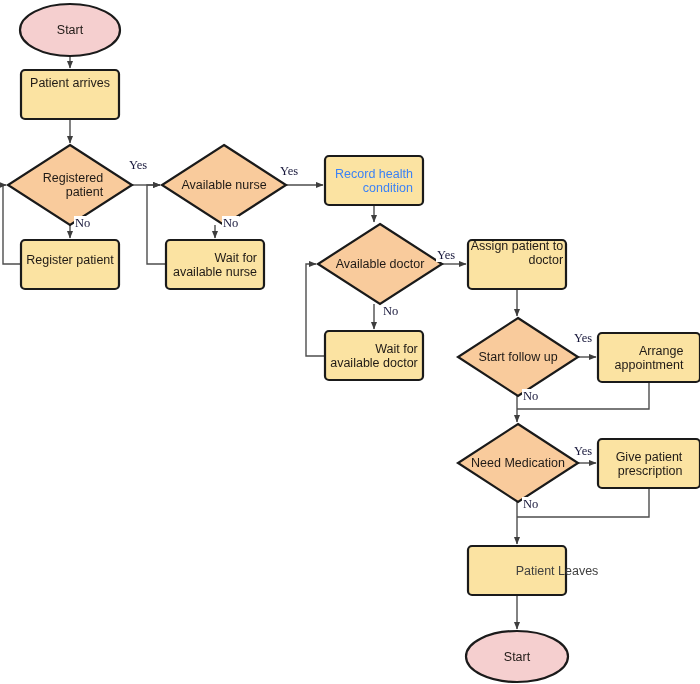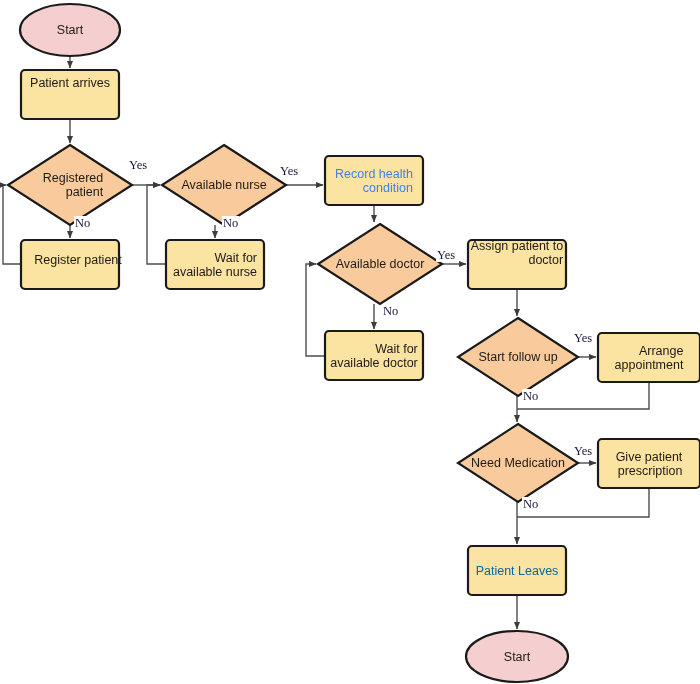--- a/index.html
+++ b/index.html
@@ -98,38 +98,38 @@
         <rect x="598" y="439" width="102" height="49" rx="4" ry="4" fill="#fbe3a2" stroke="#1a1a1a" stroke-width="2.2"></rect>
         <rect x="468" y="546" width="98" height="49" rx="4" ry="4" fill="#fbe3a2" stroke="#1a1a1a" stroke-width="2.2"></rect>
         <ellipse cx="517" cy="656.5" rx="51" ry="25.5" fill="#f5cfcf" stroke="#1a1a1a" stroke-width="2.2"></ellipse>
       </g>
   </svg>
   <div id="label-layer">
       <div class="node-label" style="left: 20px; top: 4px; width: 100px; height: 52px; color: rgb(31, 26, 22);">Start</div>
       <div class="node-label" style="left: 21px; top: 58px; width: 98px; height: 49px; color: rgb(31, 26, 22);">Patient arrives</div>
       <div class="node-label" style="left: 11px; top: 145px; width: 124px; height: 80px; color: rgb(31, 26, 22);">Registered
 patient</div>
-      <div class="node-label" style="left: 29px; top: 240px; width: 98px; height: 39px; color: rgb(31, 26, 22);">Register patient</div>
+      <div class="node-label" style="left: 21px; top: 240px; width: 98px; height: 39px; color: rgb(31, 26, 22);">Register patient</div>
       <div class="node-label" style="left: 162px; top: 145px; width: 124px; height: 80px; color: rgb(31, 26, 22);">Available nurse</div>
       <div class="node-label" style="left: 166px; top: 240px; width: 98px; height: 49px; color: rgb(31, 26, 22);">Wait for
 available nurse</div>
       <div class="node-label" style="left: 325px; top: 156px; width: 98px; height: 49px; color: #3b82f6;">Record health
 condition</div>
       <div class="node-label" style="left: 318px; top: 224px; width: 124px; height: 80px; color: rgb(31, 26, 22);">Available doctor</div>
       <div class="node-label" style="left: 325px; top: 331px; width: 98px; height: 49px; color: rgb(31, 26, 22);">Wait for
 available doctor</div>
       <div class="node-label" style="left: 468px; top: 232px; width: 98px; height: 42px; color: rgb(31, 26, 22);">Assign patient to
 doctor</div>
       <div class="node-label" style="left: 458px; top: 318px; width: 120px; height: 78px; color: rgb(31, 26, 22);">Start follow up</div>
       <div class="node-label" style="left: 598px; top: 333px; width: 102px; height: 49px; color: rgb(31, 26, 22);">Arrange
 appointment</div>
       <div class="node-label" style="left: 458px; top: 424px; width: 120px; height: 78px; color: rgb(31, 26, 22);">Need Medication</div>
       <div class="node-label" style="left: 598px; top: 439px; width: 102px; height: 49px; color: rgb(31, 26, 22); border-radius: 17px;">Give patient
 prescription</div>
-      <div class="node-label" style="left: 468px; top: 546px; width: 98px; height: 49px; color: #0369a1;">Patient Leaves</div>
+      <div class="node-label" style="left: 468px; top: 546px; width: 98px; height: 49px; color: #404040; padding-left: 40px;">Patient Leaves</div>
       <div class="node-label" style="left: 466px; top: 631px; width: 102px; height: 51px; color: rgb(31, 26, 22);">Start</div>
     </div>
   <div id="edge-label-layer">
       <div class="edge-label" style="left: 128px; top: 158px; color: rgb(22, 22, 58);">Yes</div>
       <div class="edge-label" style="left: 74px; top: 216px; color: rgb(22, 22, 58);">No</div>
       <div class="edge-label" style="left: 279px; top: 164px; color: rgb(22, 22, 58);">Yes</div>
       <div class="edge-label" style="left: 222px; top: 216px; color: rgb(22, 22, 58);">No</div>
       <div class="edge-label" style="left: 436px; top: 248px; color: rgb(22, 22, 58);">Yes</div>
       <div class="edge-label" style="left: 382px; top: 304px; color: rgb(22, 22, 58);">No</div>
       <div class="edge-label" style="left: 573px; top: 331px; color: rgb(22, 22, 58);">Yes</div>

